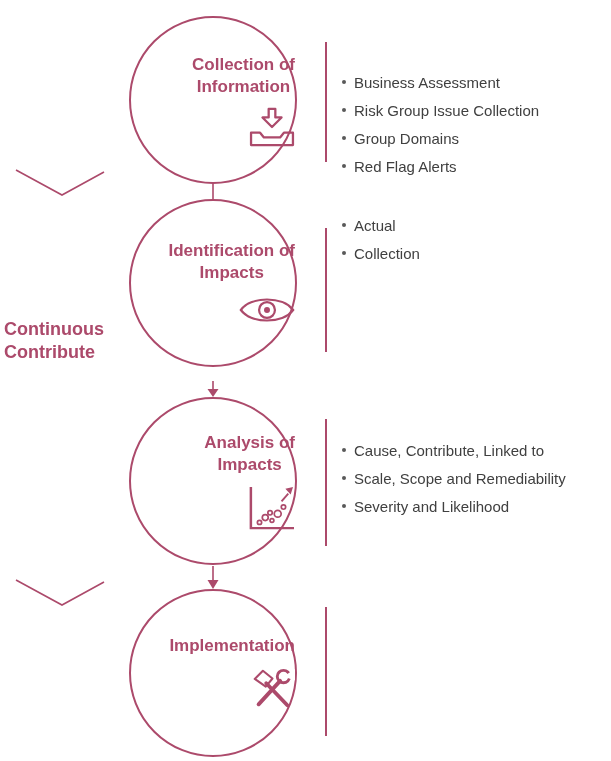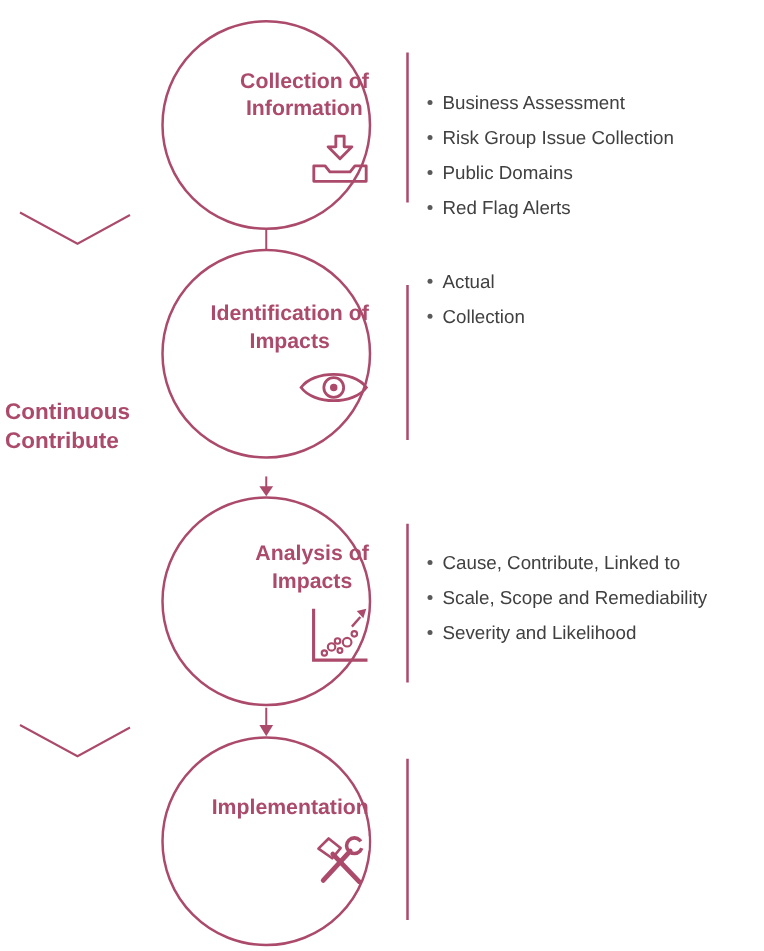--- a/index.html
+++ b/index.html
@@ -105,21 +105,21 @@
       <svg width="46" height="40" viewBox="0 0 48 42" fill="none" stroke="#ac4a6b" stroke-width="2.4" stroke-linejoin="round">
         <path d="M20.5 2 h7 v9 h6.5 L24 21 l-10 -10 h6.5 z"></path>
         <path d="M2 27 v13 h44 v-13 h-9.5 l-4 5 h-17 l-4 -5 z"></path>
       </svg>
     </span>
   </div>
   <div class="divider" style="top:42px; height:120px;"></div>
   <ul class="bullet-list" style="top:32px;margin-top:40px;">
     <li>Business Assessment</li>
     <li>Risk Group Issue Collection</li>
-    <li>Public Domains</li>
+    <li>Group Domains</li>
     <li>Red Flag Alerts</li>
   </ul>
   <svg class="arrow" style="top:184px;" width="14" height="28" viewBox="0 0 14 28">
     <line x1="7" y1="0" x2="7" y2="20" stroke="#ac4a6b" stroke-width="1.6"></line>
     <polygon points="1.5,19 12.5,19 7,28" fill="#ac4a6b"></polygon>
   </svg>
 
   <div class="circle" style="top:199px;">
     <div class="circle-title">Identification of
 Impacts</div>

